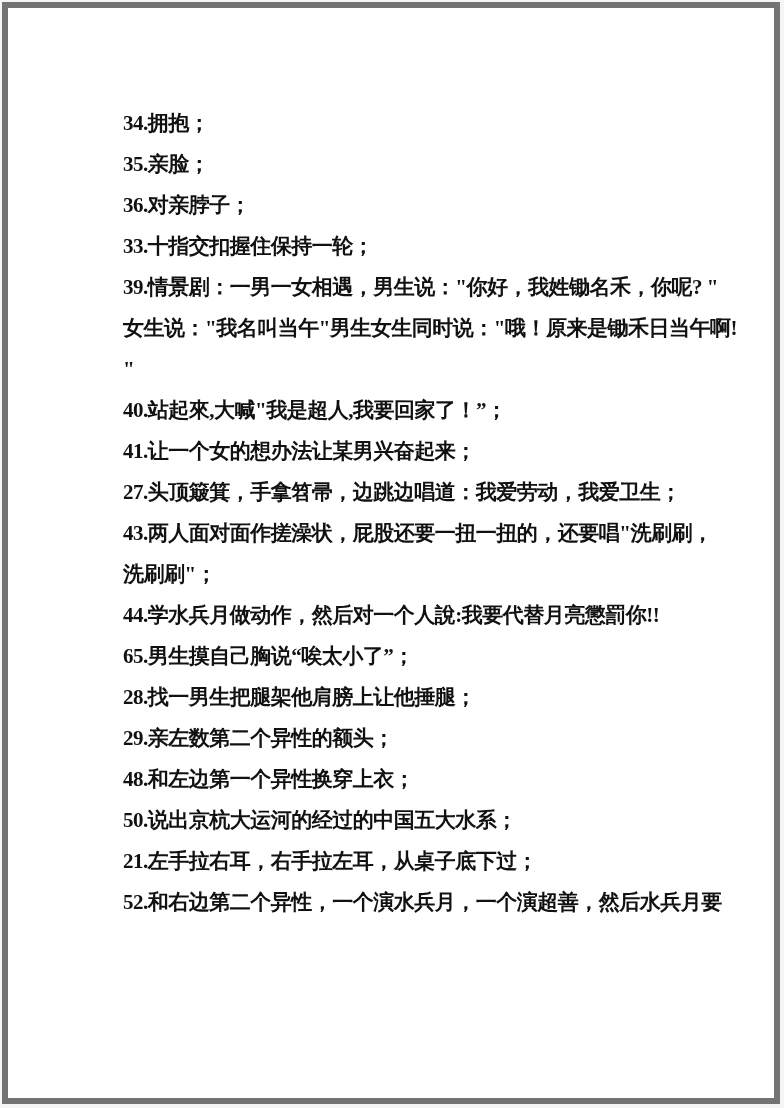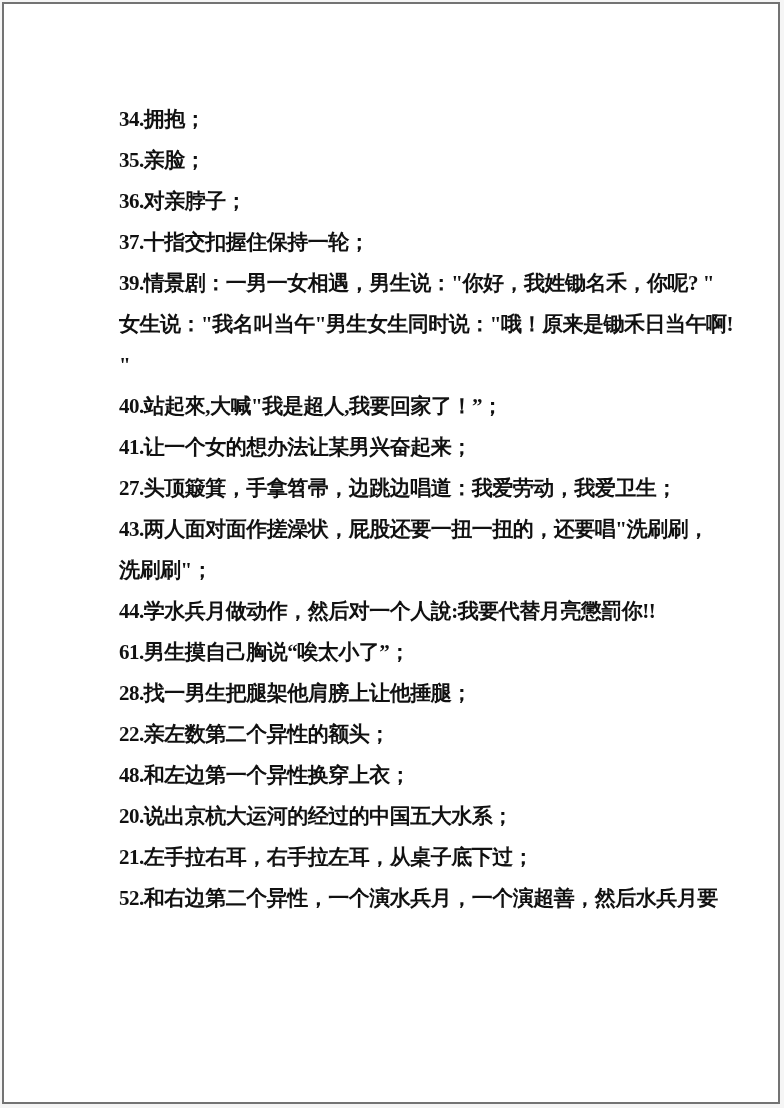--- a/index.html
+++ b/index.html
@@ -10,21 +10,21 @@
     background: #f5f5f5;
     font-family: "Liberation Serif", "DejaVu Serif", serif;
   }
   .page {
     position: absolute;
     left: 2px;
     top: 2px;
     width: 778px;
     height: 1102px;
     background: #ffffff;
-    border: 2px solid #737373;
+    border: 6px solid #737373;
     box-sizing: border-box;
     overflow: hidden;
   }
   .content {
     position: absolute;
     left: 115px;
     top: 100px;
     width: 560px;
   }
   .line {
@@ -38,31 +38,31 @@
   }
 </style>
 </head>
 <body>
 
 <div class="page">
   <div class="content" id="doc-lines">
       <div class="line">34.拥抱；</div>
       <div class="line">35.亲脸；</div>
       <div class="line">36.对亲脖子；</div>
-      <div class="line">37.十指交扣握住保持一轮；</div>
+      <div class="line">33.十指交扣握住保持一轮；</div>
       <div class="line">39.情景剧：一男一女相遇，男生说："你好，我姓锄名禾，你呢? "</div>
       <div class="line">女生说："我名叫当午"男生女生同时说："哦！原来是锄禾日当午啊!</div>
       <div class="line">"</div>
       <div class="line">40.站起來,大喊"我是超人,我要回家了！”；</div>
       <div class="line">41.让一个女的想办法让某男兴奋起来；</div>
       <div class="line">27.头顶簸箕，手拿笤帚，边跳边唱道：我爱劳动，我爱卫生；</div>
       <div class="line">43.两人面对面作搓澡状，屁股还要一扭一扭的，还要唱"洗刷刷，</div>
       <div class="line">洗刷刷"；</div>
       <div class="line">44.学水兵月做动作，然后对一个人說:我要代替月亮懲罰你!!</div>
-      <div class="line">61.男生摸自己胸说“唉太小了”；</div>
+      <div class="line">65.男生摸自己胸说“唉太小了”；</div>
       <div class="line">28.找一男生把腿架他肩膀上让他捶腿；</div>
-      <div class="line">22.亲左数第二个异性的额头；</div>
+      <div class="line">29.亲左数第二个异性的额头；</div>
       <div class="line">48.和左边第一个异性换穿上衣；</div>
-      <div class="line">20.说出京杭大运河的经过的中国五大水系；</div>
+      <div class="line">50.说出京杭大运河的经过的中国五大水系；</div>
       <div class="line">21.左手拉右耳，右手拉左耳，从桌子底下过；</div>
       <div class="line">52.和右边第二个异性，一个演水兵月，一个演超善，然后水兵月要</div>
     </div>
 </div>
 
 </body></html>

